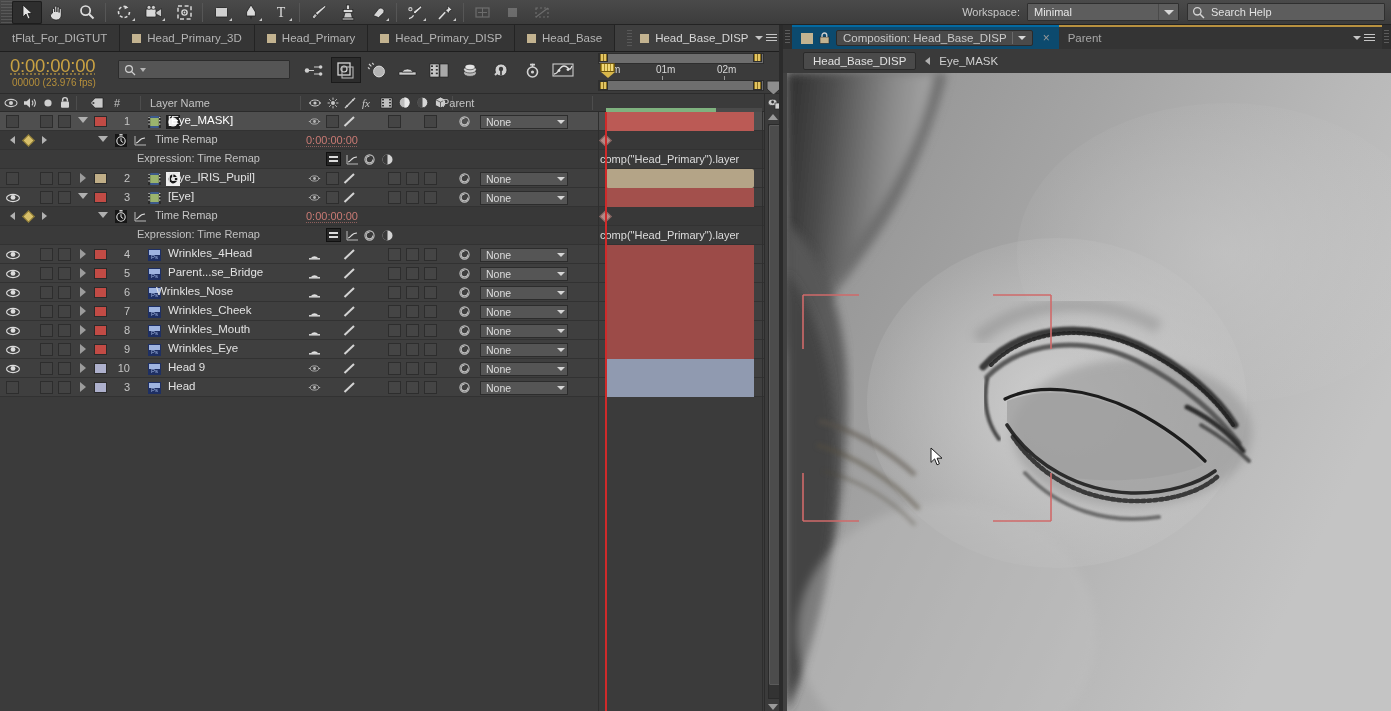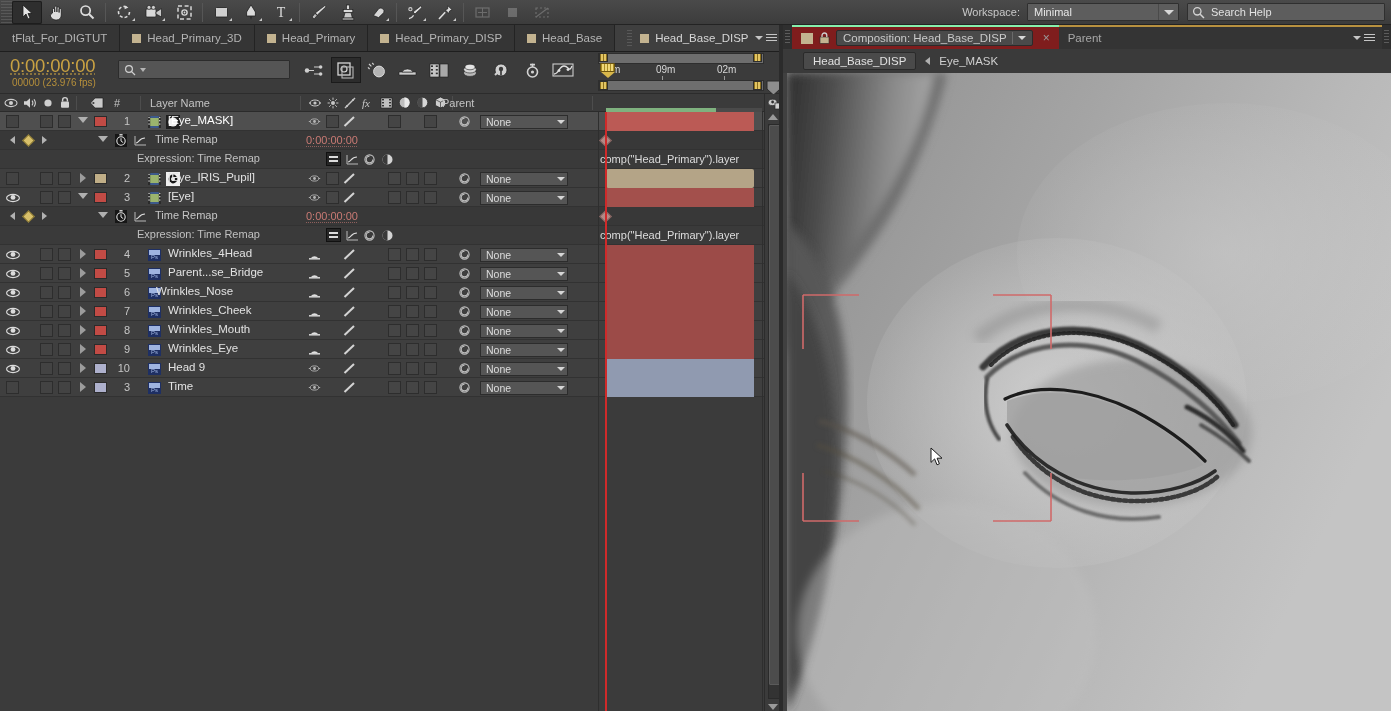--- a/index.html
+++ b/index.html
@@ -176,21 +176,21 @@
   .rail-ar { position: absolute; left: 3px; width: 0; height: 0;
     border-left: 5px solid transparent; border-right: 5px solid transparent; }
 
   
   .comp-panel { position: absolute; left: 783px; top: 25px; width: 608px; height: 686px;
     background: #3a3a3a; }
   .comp-tabs { position: absolute; left: 0; top: 0; width: 608px; height: 24px;
     background: #2f2f2f; display: flex; align-items: stretch; }
   .ctab2 { display: flex; align-items: center; gap: 6px; padding: 0 9px;
     font-size: 11.5px; color: #c9c9c9; background: #3d3d3d; position: relative; }
-  .ctab2.active { border-top: 2px solid #86efac; background: #7f1d1d; }
+  .ctab2.active { border-top: 2px solid #0369a1; background: #0c4a6e; }
   .ctab2.plain { background: #343434; color: #a8a8a8; border-top: 2px solid #b8913f; }
   .ctab2 .lockic { width: 11px; height: 12px; }
   .ctab2 .x { color: #9a9a9a; font-size: 12px; margin-left: 4px; }
 
   .breadcrumb { position: absolute; left: 0; top: 24px; width: 608px; height: 24px;
     background: #3a3a3a; display: flex; align-items: center; padding-left: 20px; gap: 9px; }
   .bc-btn { background: #4a4a4a; border: 1px solid #2a2a2a; border-radius: 2px;
     color: #e0e0e0; font-size: 11.5px; padding: 2px 9px; }
   .bc-arrow { width: 0; height: 0; border-top: 4px solid transparent;
     border-bottom: 4px solid transparent; border-right: 5px solid #b0b0b0; }
@@ -489,21 +489,21 @@
             </svg>
         </div>
       </div>
 
       <div class="ruler">
         <div class="wa-bar top"></div>
         <div class="wa-handle" style="left:1px;top:1px;"></div>
         <div class="wa-handle" style="left:155px;top:1px;"></div>
         <div class="ruler-mid">
           <span class="rt" style="left:3px">00m</span>
-          <span class="rt" style="left:58px">09m</span>
+          <span class="rt" style="left:58px">01m</span>
           <span class="rt" style="left:119px">02m</span>
           <i class="rtick" style="left:64px"></i>
           <i class="rtick" style="left:126px"></i>
         </div>
         <div class="wa-bar bot"></div>
         <div class="wa-handle" style="left:1px;top:29px;"></div>
         <div class="wa-handle" style="left:155px;top:29px;"></div>
         <div class="cti" style="left:2px;">
           <div class="head"></div>
             <div class="tail"></div>
@@ -1070,21 +1070,21 @@
       <i class="cellbox" style="left:40px"></i>
       <i class="cellbox" style="left:58px"></i>
       <span style="position:absolute;left:80px;top:4px;width:0;height:0;border-top:5px solid transparent;border-bottom:5px solid transparent;border-left:6px solid #9c9c9c;"></span>
       <i class="lblcolor" style="background:#adb0cc"></i>
       <span class="lnum">3</span>
       <svg class="srcicon" viewBox="0 0 13 12">
               <rect x="0" y="0" width="13" height="12" fill="#1e2f63"></rect>
               <rect x="1" y="1" width="11" height="5" fill="#9fb4e0"></rect>
               <text x="6.5" y="10.4" font-family="Liberation Sans, sans-serif" font-size="6" fill="#9fb4e0" text-anchor="middle">Ps</text>
             </svg>
-      <span class="lname" style="left:168px">Time</span>
+      <span class="lname" style="left:168px">Head</span>
       <svg style="position:absolute;left:308px;top:4px" width="13" height="11" viewBox="0 0 13 11">
               <ellipse cx="6.5" cy="5.5" rx="4.2" ry="2.6" fill="none" stroke="#b6b6b6" stroke-width=".9"></ellipse>
               <circle cx="6.5" cy="5.5" r="1.4" fill="#b6b6b6"></circle>
               <path d="M.8 5.5 h1.6 M10.6 5.5 h1.6" stroke="#b6b6b6" stroke-width=".9"></path>
             </svg>
       <svg style="position:absolute;left:343px;top:3px" width="13" height="13" viewBox="0 0 13 13">
               <line x1="1.5" y1="11" x2="11" y2="2" stroke="#d4d4d4" stroke-width="2"></line>
             </svg>
       <i class="swbox" style="left:388px"></i>
       <i class="swbox" style="left:406px"></i>

